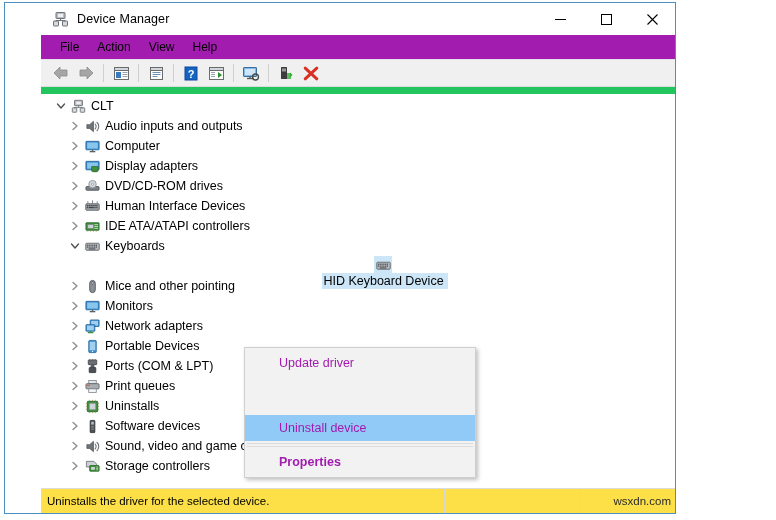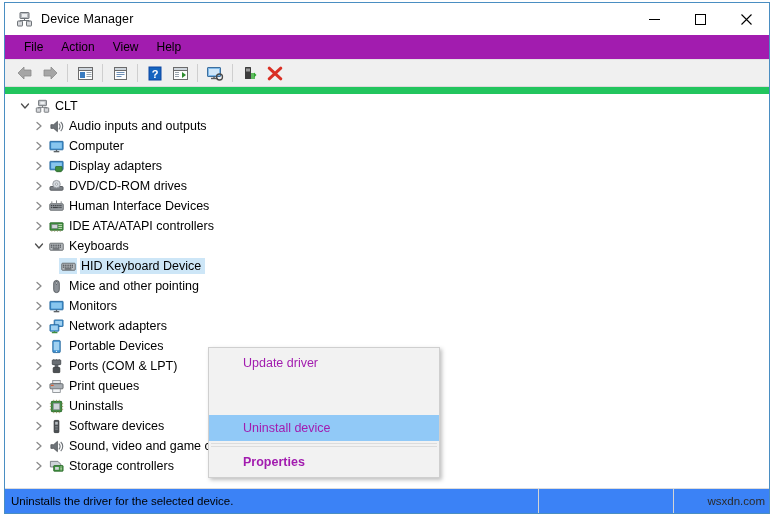--- a/index.html
+++ b/index.html
@@ -9,26 +9,27 @@
   body {
     width: 776px; height: 520px;
     font-family: "Liberation Sans", sans-serif;
     overflow: hidden;
   }
 
   
   #window {
     position: absolute;
     left: 4px; top: 2px;
-    width: 766px; height: 512px;
+    width: 672px; height: 512px;
     background: #ffffff;
     border: 1px solid #4a8ec2;
     box-sizing: border-box;
     display: flex;
     flex-direction: column;
+    padding-left: 36px;
   }
 
   
   #titlebar {
     height: 32px;
     background: #ffffff;
     display: flex;
     align-items: center;
     flex: 0 0 auto;
     position: relative;
@@ -129,21 +130,21 @@
   }
   .twisty svg { display:block; }
   .ticon {
     width: 18px; height: 16px;
     margin-right: 4px;
     flex: 0 0 18px;
     display: flex; align-items: center; justify-content: center;
   }
   .tlabel { padding-right: 3px; }
   .row.indent1 { padding-left: 14px; }
-  .row.indent2 { padding-left: 42px; }
+  .row.indent2 { padding-left: 42px; flex-direction: column; }
   .row.selected .tlabel {
     background: #cde6f7;
     box-shadow: 0 0 0 1px #cde6f7;
   }
   .row.selected .ticon { background: #cde6f7; }
 
   
   #ctxmenu {
     position: absolute;
     left: 203px; top: 253px;
@@ -168,21 +169,21 @@
   .ctx-sep {
     height: 1px;
     background: #dcdcdc;
     margin: 2px 2px 2px 2px;
   }
 
   
   #statusbar {
     height: 24px;
     flex: 0 0 auto;
-    background: #3b82f6;
+    background: #fde047;
     border-top: 1px solid #dcdcdc;
     display: flex;
     align-items: stretch;
     font-size: 11.5px;
     color: #000;
   }
   .sb-pane {
     display: flex;
     align-items: center;
     border-right: 1px solid #d4d4d4;

